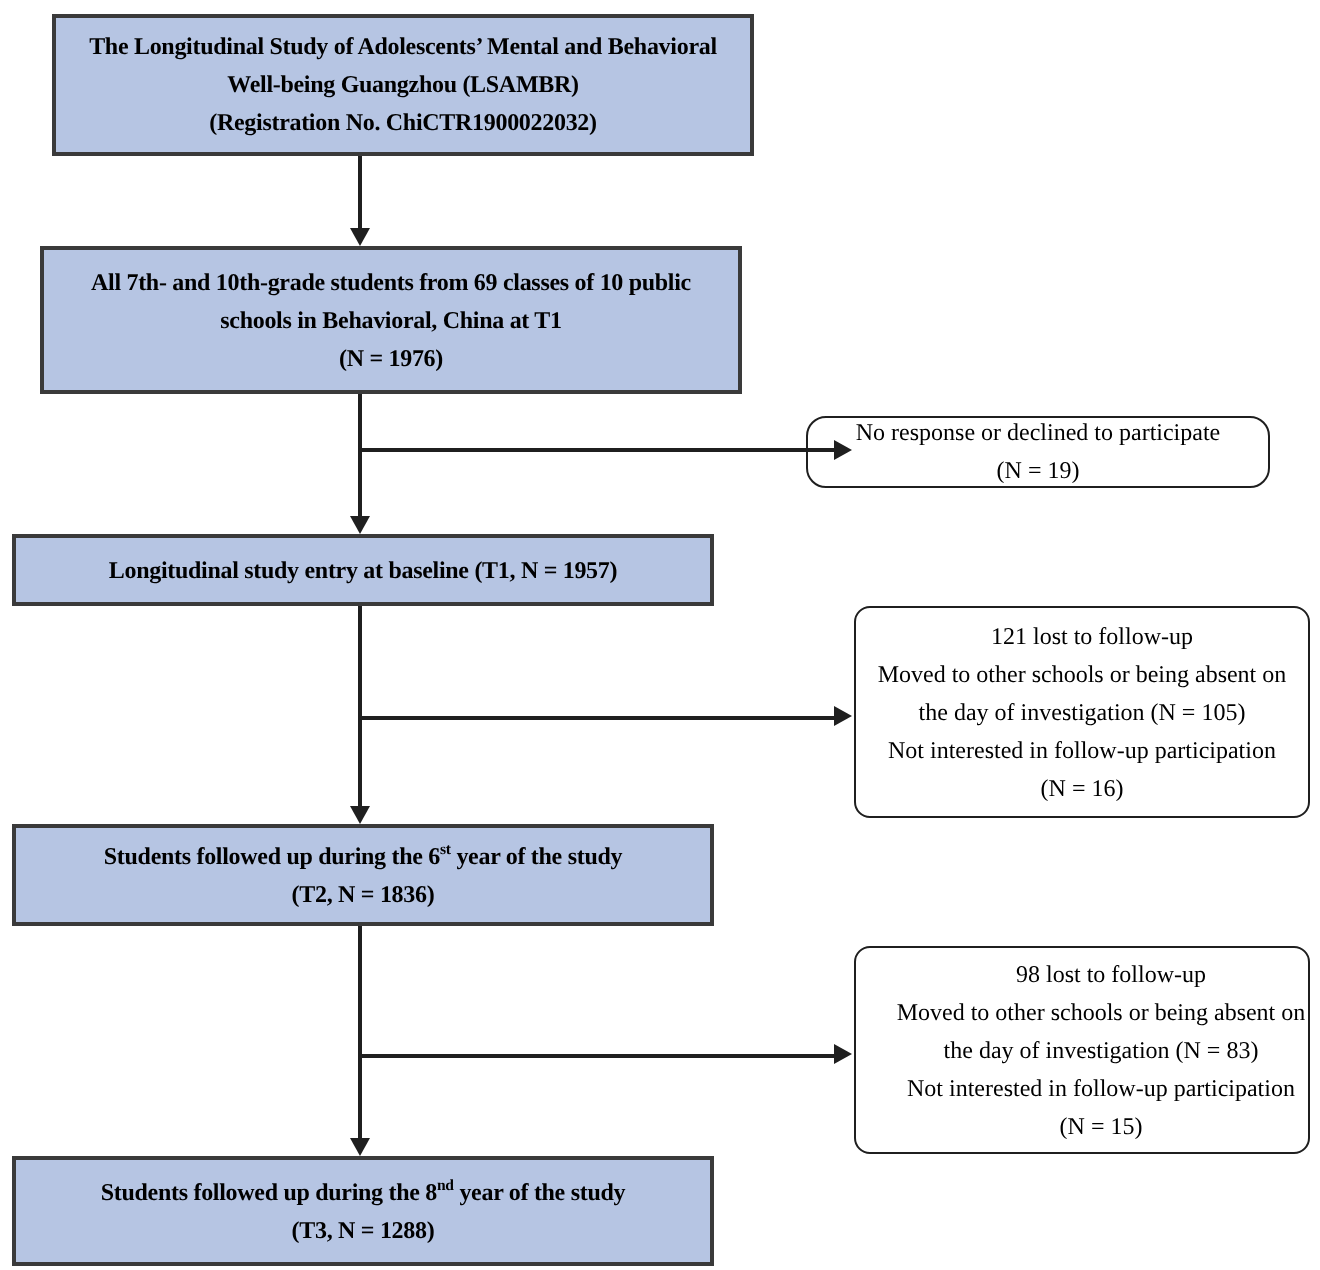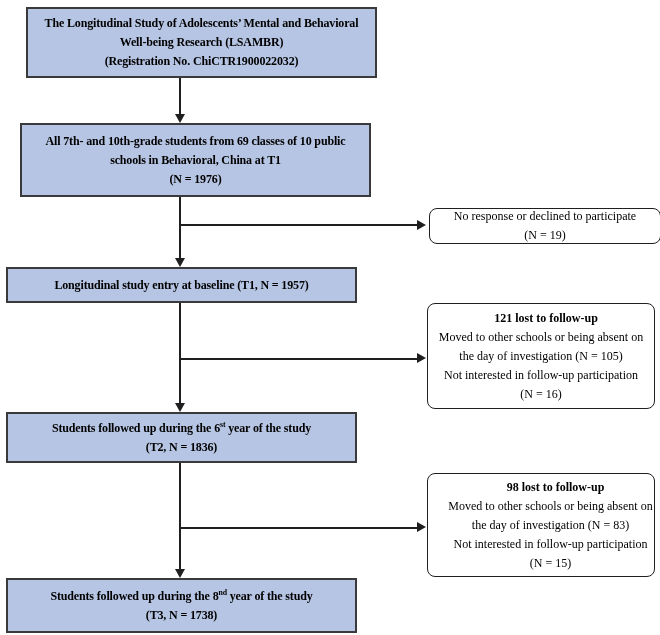--- a/index.html
+++ b/index.html
@@ -22,63 +22,63 @@
     text-align:center;font-weight:bold;font-size:12px;line-height:19px;
     letter-spacing:-0.15px;
   }
   .sbox{
     position:absolute;box-sizing:border-box;
     background:#ffffff;border:1.5px solid var(--side-box-border);border-radius:8px;
     display:flex;flex-direction:column;justify-content:center;align-items:center;
     text-align:center;font-size:12px;line-height:19px;
   }
   .line{white-space:nowrap;}
-  .bold-line{white-space:nowrap;font-weight:bold;margin-left:10px;}
+  .bold-line{white-space:nowrap;font-weight:normal;margin-left:10px;}
   sup{font-size:0.65em;line-height:0;text-align:right;}
   .vline{position:absolute;width:1.5px;background:var(--arrow);}
   .hline{position:absolute;height:1.5px;background:var(--arrow);}
   .head-down{position:absolute;width:0;height:0;
     border-left:5px solid transparent;border-right:5px solid transparent;
     border-top:9px solid var(--arrow);}
   .head-right{position:absolute;width:0;height:0;
     border-top:5px solid transparent;border-bottom:5px solid transparent;
     border-left:9px solid var(--arrow);}
 </style>
 </head>
 <body>
 
 <div class="canvas">
 
   <div class="mbox" style="left:6px;top:7px;width:351px;height:71px;margin-left:20px;">
     <div class="line">The Longitudinal Study of Adolescents’ Mental and Behavioral</div>
-    <div class="line">Well-being Research (LSAMBR)</div>
+    <div class="line">Well-being Guangzhou (LSAMBR)</div>
     <div class="line">(Registration No. ChiCTR1900022032)</div>
   </div>
 
   <div class="mbox" style="left:20px;top:123px;width:351px;height:74px;">
     <div class="line">All 7th- and 10th-grade students from 69 classes of 10 public</div>
     <div class="line">schools in Behavioral, China at T1</div>
     <div class="line">(N = 1976)</div>
   </div>
 
   <div class="mbox" style="left:6px;top:267px;width:351px;height:36px;">
     <div class="line">Longitudinal study entry at baseline (T1, N = 1957)</div>
   </div>
 
   <div class="mbox" style="left:6px;top:412px;width:351px;height:51px;">
     <div class="line"><span>Students followed up during the 6</span><sup>st</sup><span> year of the study</span></div>
     <div class="line">(T2, N = 1836)</div>
   </div>
 
   <div class="mbox" style="left:6px;top:578px;width:351px;height:55px;">
     <div class="line"><span>Students followed up during the 8</span><sup>nd</sup><span> year of the study</span></div>
-    <div class="line">(T3, N = 1738)</div>
+    <div class="line">(T3, N = 1288)</div>
   </div>
 
-  <div class="sbox" style="left:429px;top:208px;width:232px;height:36px;">
+  <div class="sbox" style="left:403px;top:208px;width:232px;height:36px;border-radius:10px;">
     <div class="line">No response or declined to participate</div>
     <div class="line">(N = 19)</div>
   </div>
 
   <div class="sbox" style="left:427px;top:303px;width:228px;height:106px;">
     <div class="bold-line">121 lost to follow-up</div>
     <div class="line">Moved to other schools or being absent on</div>
     <div class="line">the day of investigation (N = 105)</div>
     <div class="line">Not interested in follow-up participation</div>
     <div class="line">(N = 16)</div>

